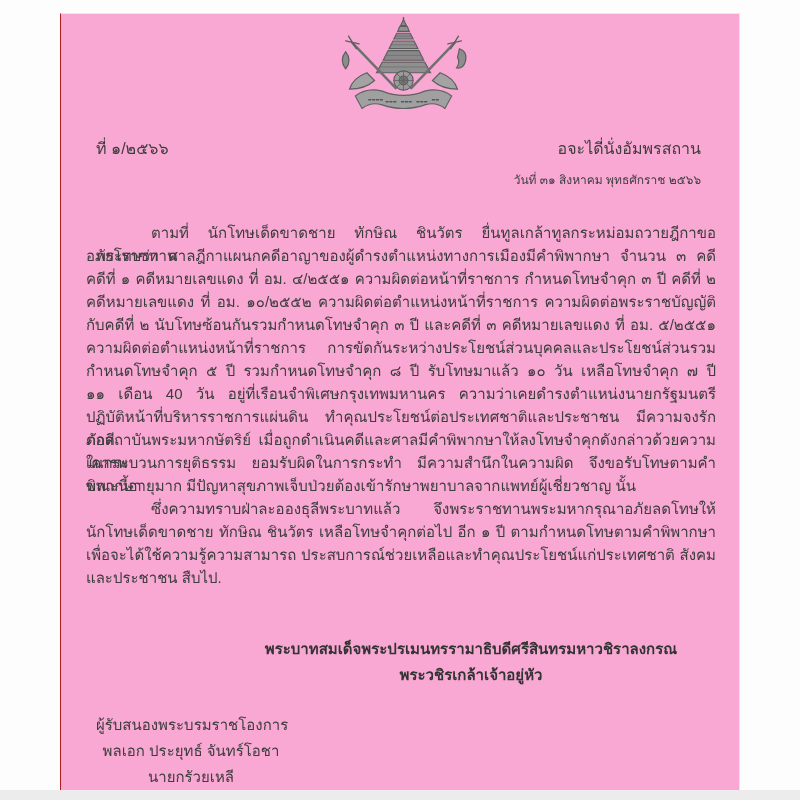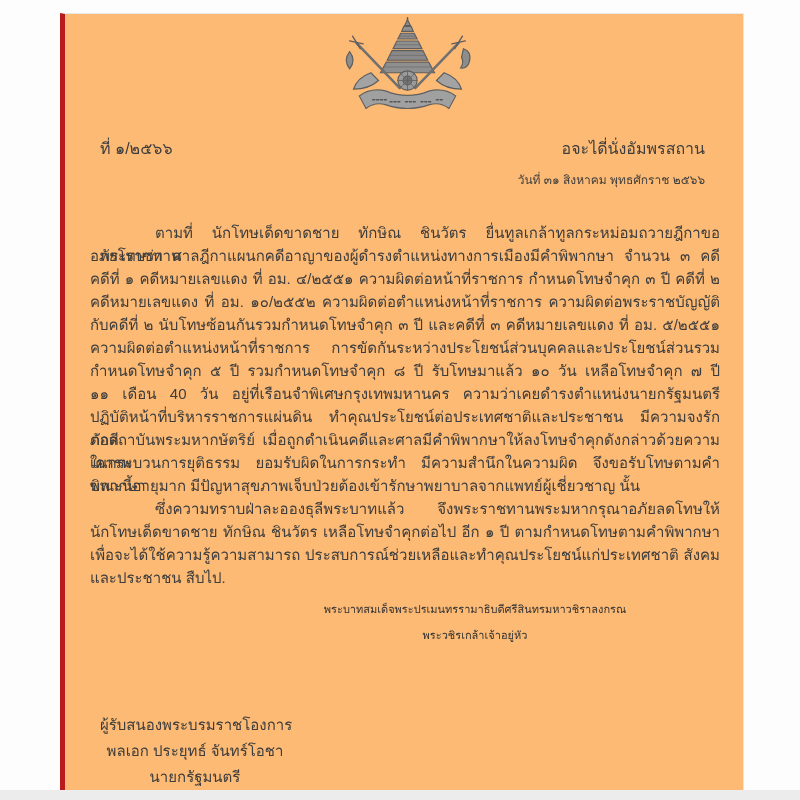--- a/index.html
+++ b/index.html
@@ -4,23 +4,23 @@
 <style>
   html,body{margin:0;padding:0;}
   body{
     width:800px;height:800px;position:relative;overflow:hidden;
     background:#fdfdfd;
     font-family:"Liberation Sans","DejaVu Sans",sans-serif;
     color:#3d3d3d;
   }
   #paper{
     position:absolute;left:60px;top:13px;width:678px;height:777px;
-    background:#fdba74;
+    background:#f9a8d4;
     border-top:1px solid #e9e9e9;
-    border-left:5px solid #b91c1c;
+    border-left:1px solid #b91c1c;
     border-right:1px solid #e7e7e7;
   }
   #bottom-band{
     position:absolute;left:0;top:790px;width:800px;height:10px;
     background:#ececec;
   }
   .abs{position:absolute;}
   .scan{filter:blur(0.3px);}
   
   #emblem{left:275px;top:2px;width:135px;height:102px;filter:blur(0.5px);}
@@ -30,22 +30,22 @@
   #date-line{left:338px;top:156px;width:302px;text-align:right;font-size:12px;}
   
   #body-text{left:25px;top:207px;width:630px;font-size:15px;}
   .bline{
     height:23px;line-height:23px;white-space:nowrap;overflow:visible;
   }
   .bline.j{white-space:normal;text-align:justify;text-align-last:justify;}
   .bline.ind{padding-left:55px;}
   .bline.j.ind{padding-left:0;text-indent:55px;margin-left:10px;}
   
-  #king-block{left:180px;top:582px;width:460px;text-align:center;
-    font-weight:normal;font-size:11px;line-height:26px;color:#333;}
+  #king-block{left:180px;top:622px;width:460px;text-align:center;
+    font-weight:bold;font-size:15px;line-height:26px;color:#333;}
   
   #countersign{left:25px;top:698px;width:210px;text-align:center;
     font-size:15px;line-height:26px;}
   #countersign .cs1{text-align:left;padding-left:10px;}
 </style>
 </head>
 <body>
 
 <div id="paper">
 
@@ -112,18 +112,18 @@
   </div>
 
   <div id="king-block" class="abs scan">
     <div>พระบาทสมเด็จพระปรเมนทรรามาธิบดีศรีสินทรมหาวชิราลงกรณ</div>
     <div>พระวชิรเกล้าเจ้าอยู่หัว</div>
   </div>
 
   <div id="countersign" class="abs scan">
     <div class="cs1">ผู้รับสนองพระบรมราชโองการ</div>
     <div>พลเอก ประยุทธ์  จันทร์โอชา</div>
-    <div>นายกรัฐมนตรี</div>
+    <div>นายกรัวยเหลี</div>
   </div>
 
 </div>
 
 <div id="bottom-band"></div>
 
 </body></html>

